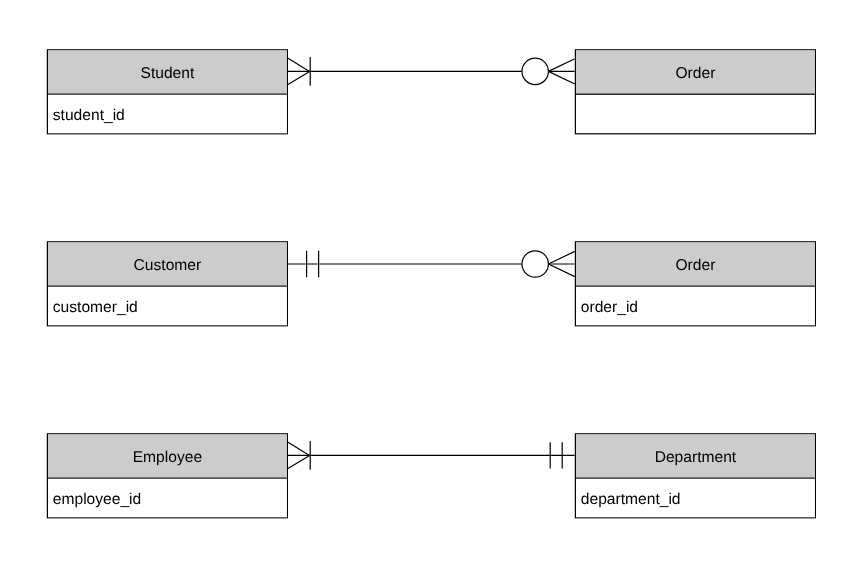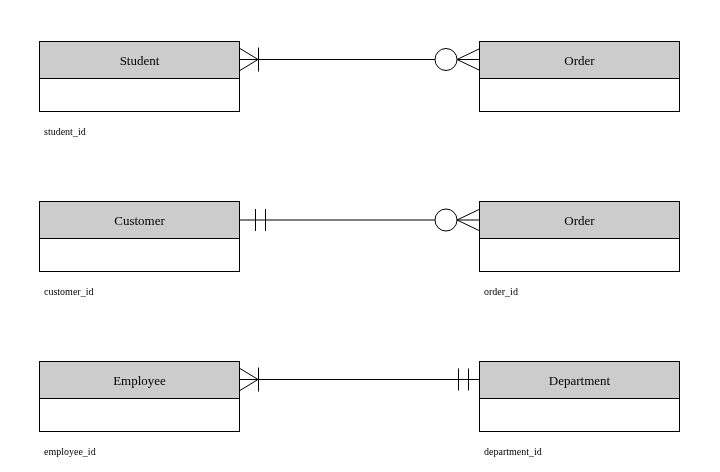--- a/index.html
+++ b/index.html
@@ -23,42 +23,40 @@
     width: 720px;
     height: 472px;
   }
   .entity {
     position: absolute;
     width: 201px;
     height: 71px;
     box-sizing: border-box;
     border: 1px solid #000000;
     background: #ffffff;
-    font-family: Liberation Serif, serif;
   }
   .entity-header {
     height: 37px;
     box-sizing: border-box;
     background: #cccccc;
     border-bottom: 1px solid #000000;
     display: flex;
     align-items: center;
     justify-content: center;
     font-size: 13px;
     line-height: 13px;
   }
   .entity-attr {
     height: 32px;
     display: flex;
     align-items: center;
     padding-left: 4px;
-    font-size: 10px;
+    font-size: 13px;
     line-height: 13px;
     background: #ffffff;
-    margin-top: 36px;
   }
   
   .pos-student    { left: 39px;  top: 41px;  }
   .pos-course     { left: 479px; top: 41px;  }
   .pos-customer   { left: 39px;  top: 201px; }
   .pos-order      { left: 479px; top: 201px; }
   .pos-employee   { left: 39px;  top: 361px; }
   .pos-department { left: 479px; top: 361px; }
 </style>
 </head>

